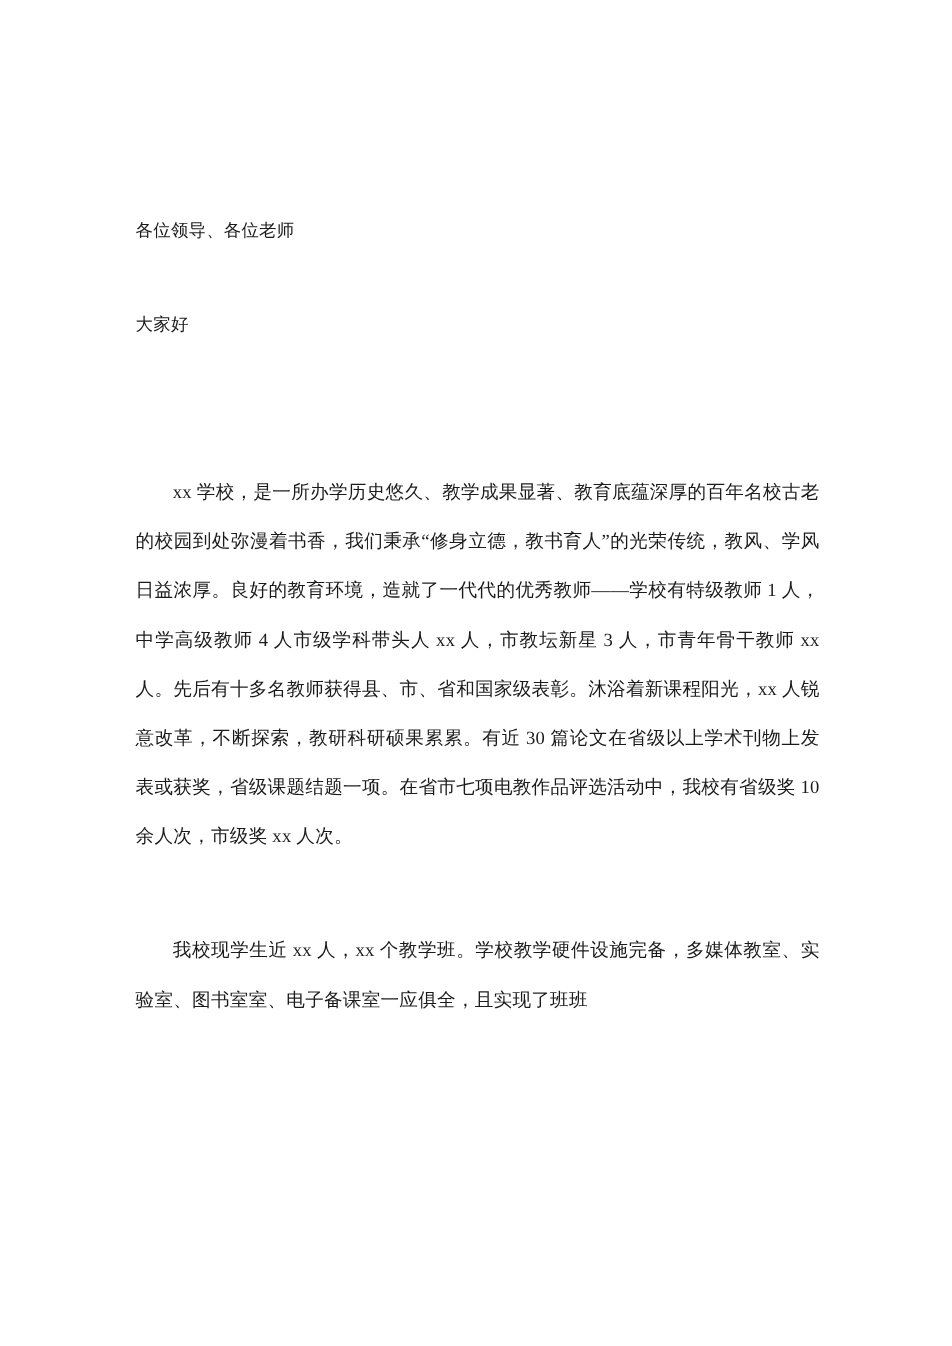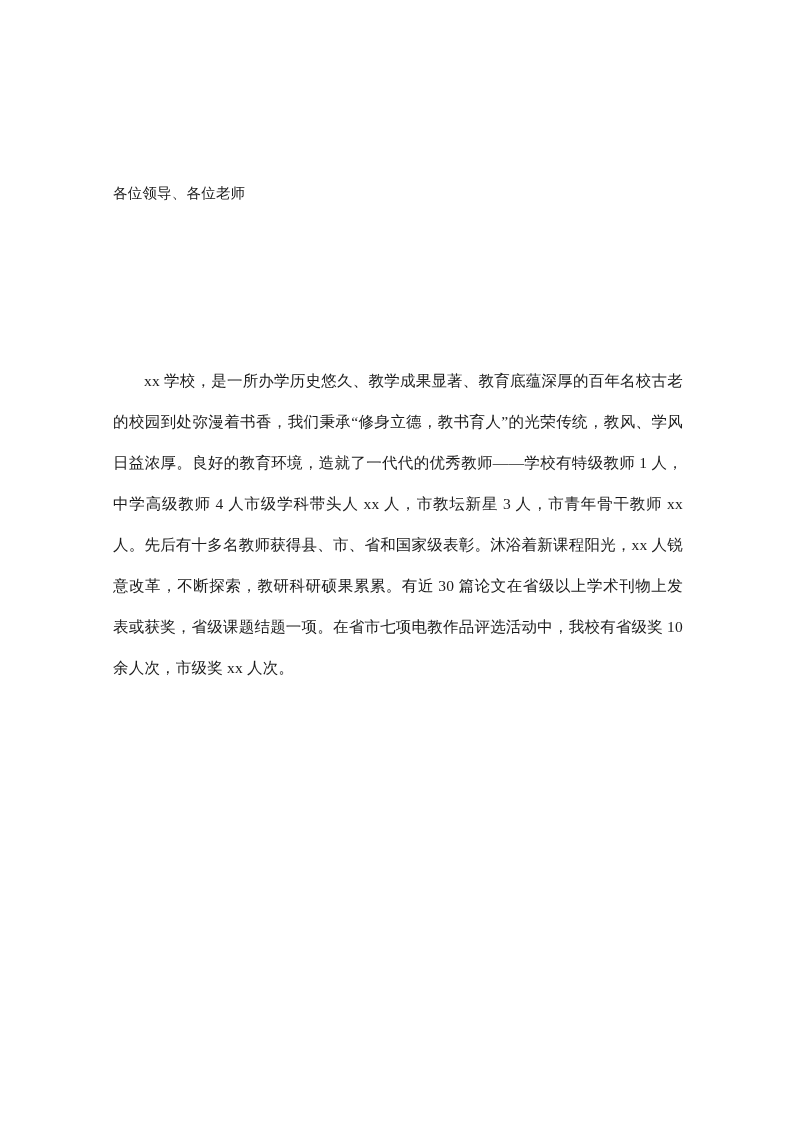--- a/index.html
+++ b/index.html
@@ -48,25 +48,27 @@
 </head>
 <body>
 
 <div class="page">
   <div class="doc-body">
 
     <p class="para salutation">各位领导、各位老师</p>
 
     <div class="spacer-sm"></div>
 
+    <p class="para salutation">大家好</p>
 
     <div class="spacer-md"></div>
 
 
     <div class="spacer-lg"></div>
 
     <p class="para indent">xx 学校，是一所办学历史悠久、教学成果显著、教育底蕴深厚的百年名校古老的校园到处弥漫着书香，我们秉承“修身立德，教书育人”的光荣传统，教风、学风日益浓厚。良好的教育环境，造就了一代代的优秀教师——学校有特级教师 1 人，中学高级教师 4 人市级学科带头人 xx 人，市教坛新星 3 人，市青年骨干教师 xx 人。先后有十多名教师获得县、市、省和国家级表彰。沐浴着新课程阳光，xx 人锐意改革，不断探索，教研科研硕果累累。有近 30 篇论文在省级以上学术刊物上发表或获奖，省级课题结题一项。在省市七项电教作品评选活动中，我校有省级奖 10 余人次，市级奖 xx 人次。</p>
 
     <div class="spacer-lg"></div>
 
+    <p class="para indent">我校现学生近 xx 人，xx 个教学班。学校教学硬件设施完备，多媒体教室、实验室、图书室室、电子备课室一应俱全，且实现了班班</p>
 
   </div>
 </div>
 
 </body></html>

